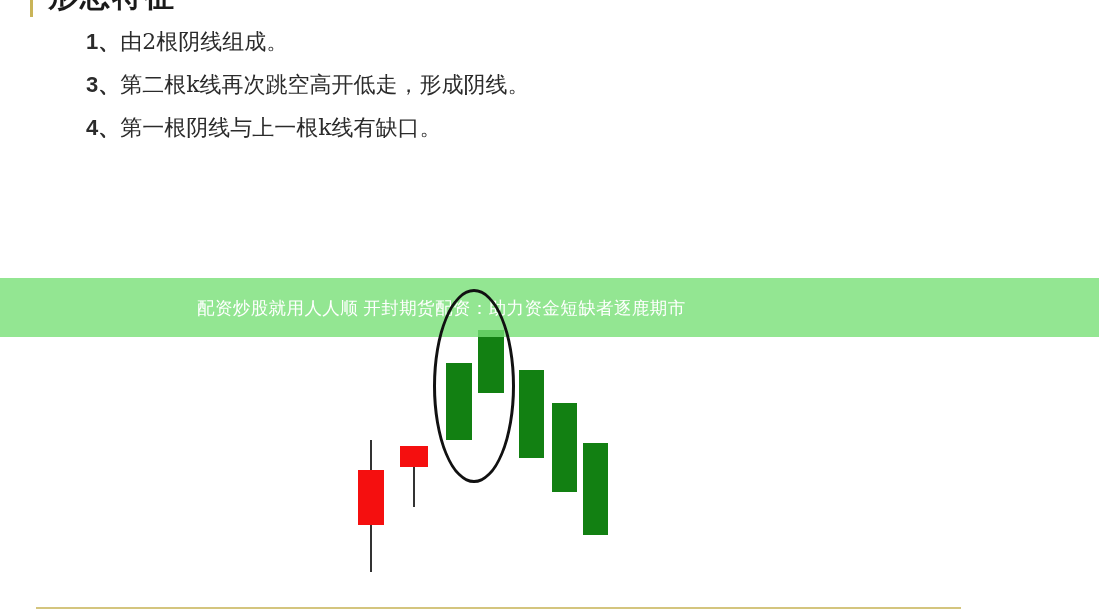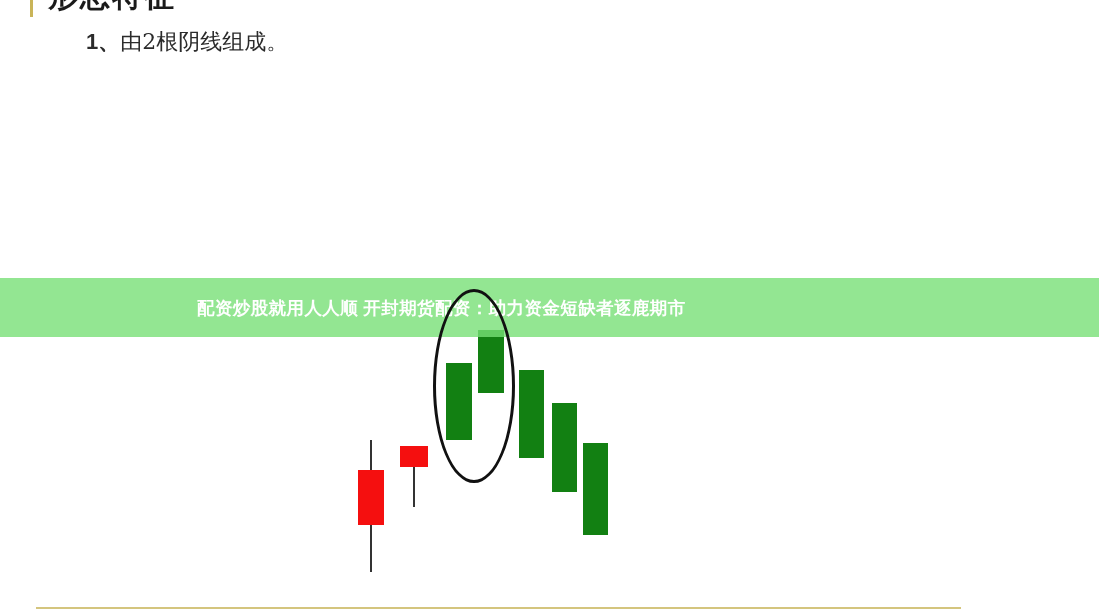--- a/index.html
+++ b/index.html
@@ -74,21 +74,21 @@
     height: 59px;
     background: rgba(120, 224, 119, 0.80);
     display: flex;
     align-items: center;
     z-index: 5;
   }
   .promo-text {
     margin-left: 197px;
     color: #ffffff;
     font-family: "Liberation Sans", "DejaVu Sans", sans-serif;
-    font-weight: bold;
+    font-weight: normal;
     font-size: 17.5px;
     letter-spacing: 0.4px;
     white-space: nowrap;
   }
 
   
   .chart-area {
     position: absolute;
     left: 0;
     top: 0;
@@ -138,20 +138,26 @@
 
 <div id="page">
 
   <div class="gold-vbar"></div>
   <div class="clipped-title">形态特征</div>
 
   <div class="bullet-list">
     <div class="bullet-row">
       <span class="num">1、</span><span>由2根阴线组成。</span>
     </div>
+    <div class="bullet-row">
+      <span class="num">3、</span><span>第二根k线再次跳空高开低走，形成阴线。</span>
+    </div>
+    <div class="bullet-row">
+      <span class="num">4、</span><span>第一根阴线与上一根k线有缺口。</span>
+    </div>
   </div>
 
   <div class="chart-area" id="chart-area">
       <div class="candle down" style="left: 358px; top: 440px; width: 26px; height: 132px;">
         <div class="wick" style="top: 0px; height: 132px; background: rgb(51, 51, 51);"></div>
         <div class="body" style="top: 30px; height: 55px; background: rgb(245, 15, 15);"></div>
       </div>
       <div class="candle down" style="left: 400px; top: 446px; width: 28px; height: 61px;">
         <div class="wick" style="top: 0px; height: 61px; background: rgb(51, 51, 51);"></div>
         <div class="body" style="top: 0px; height: 21px; background: rgb(245, 15, 15);"></div>

